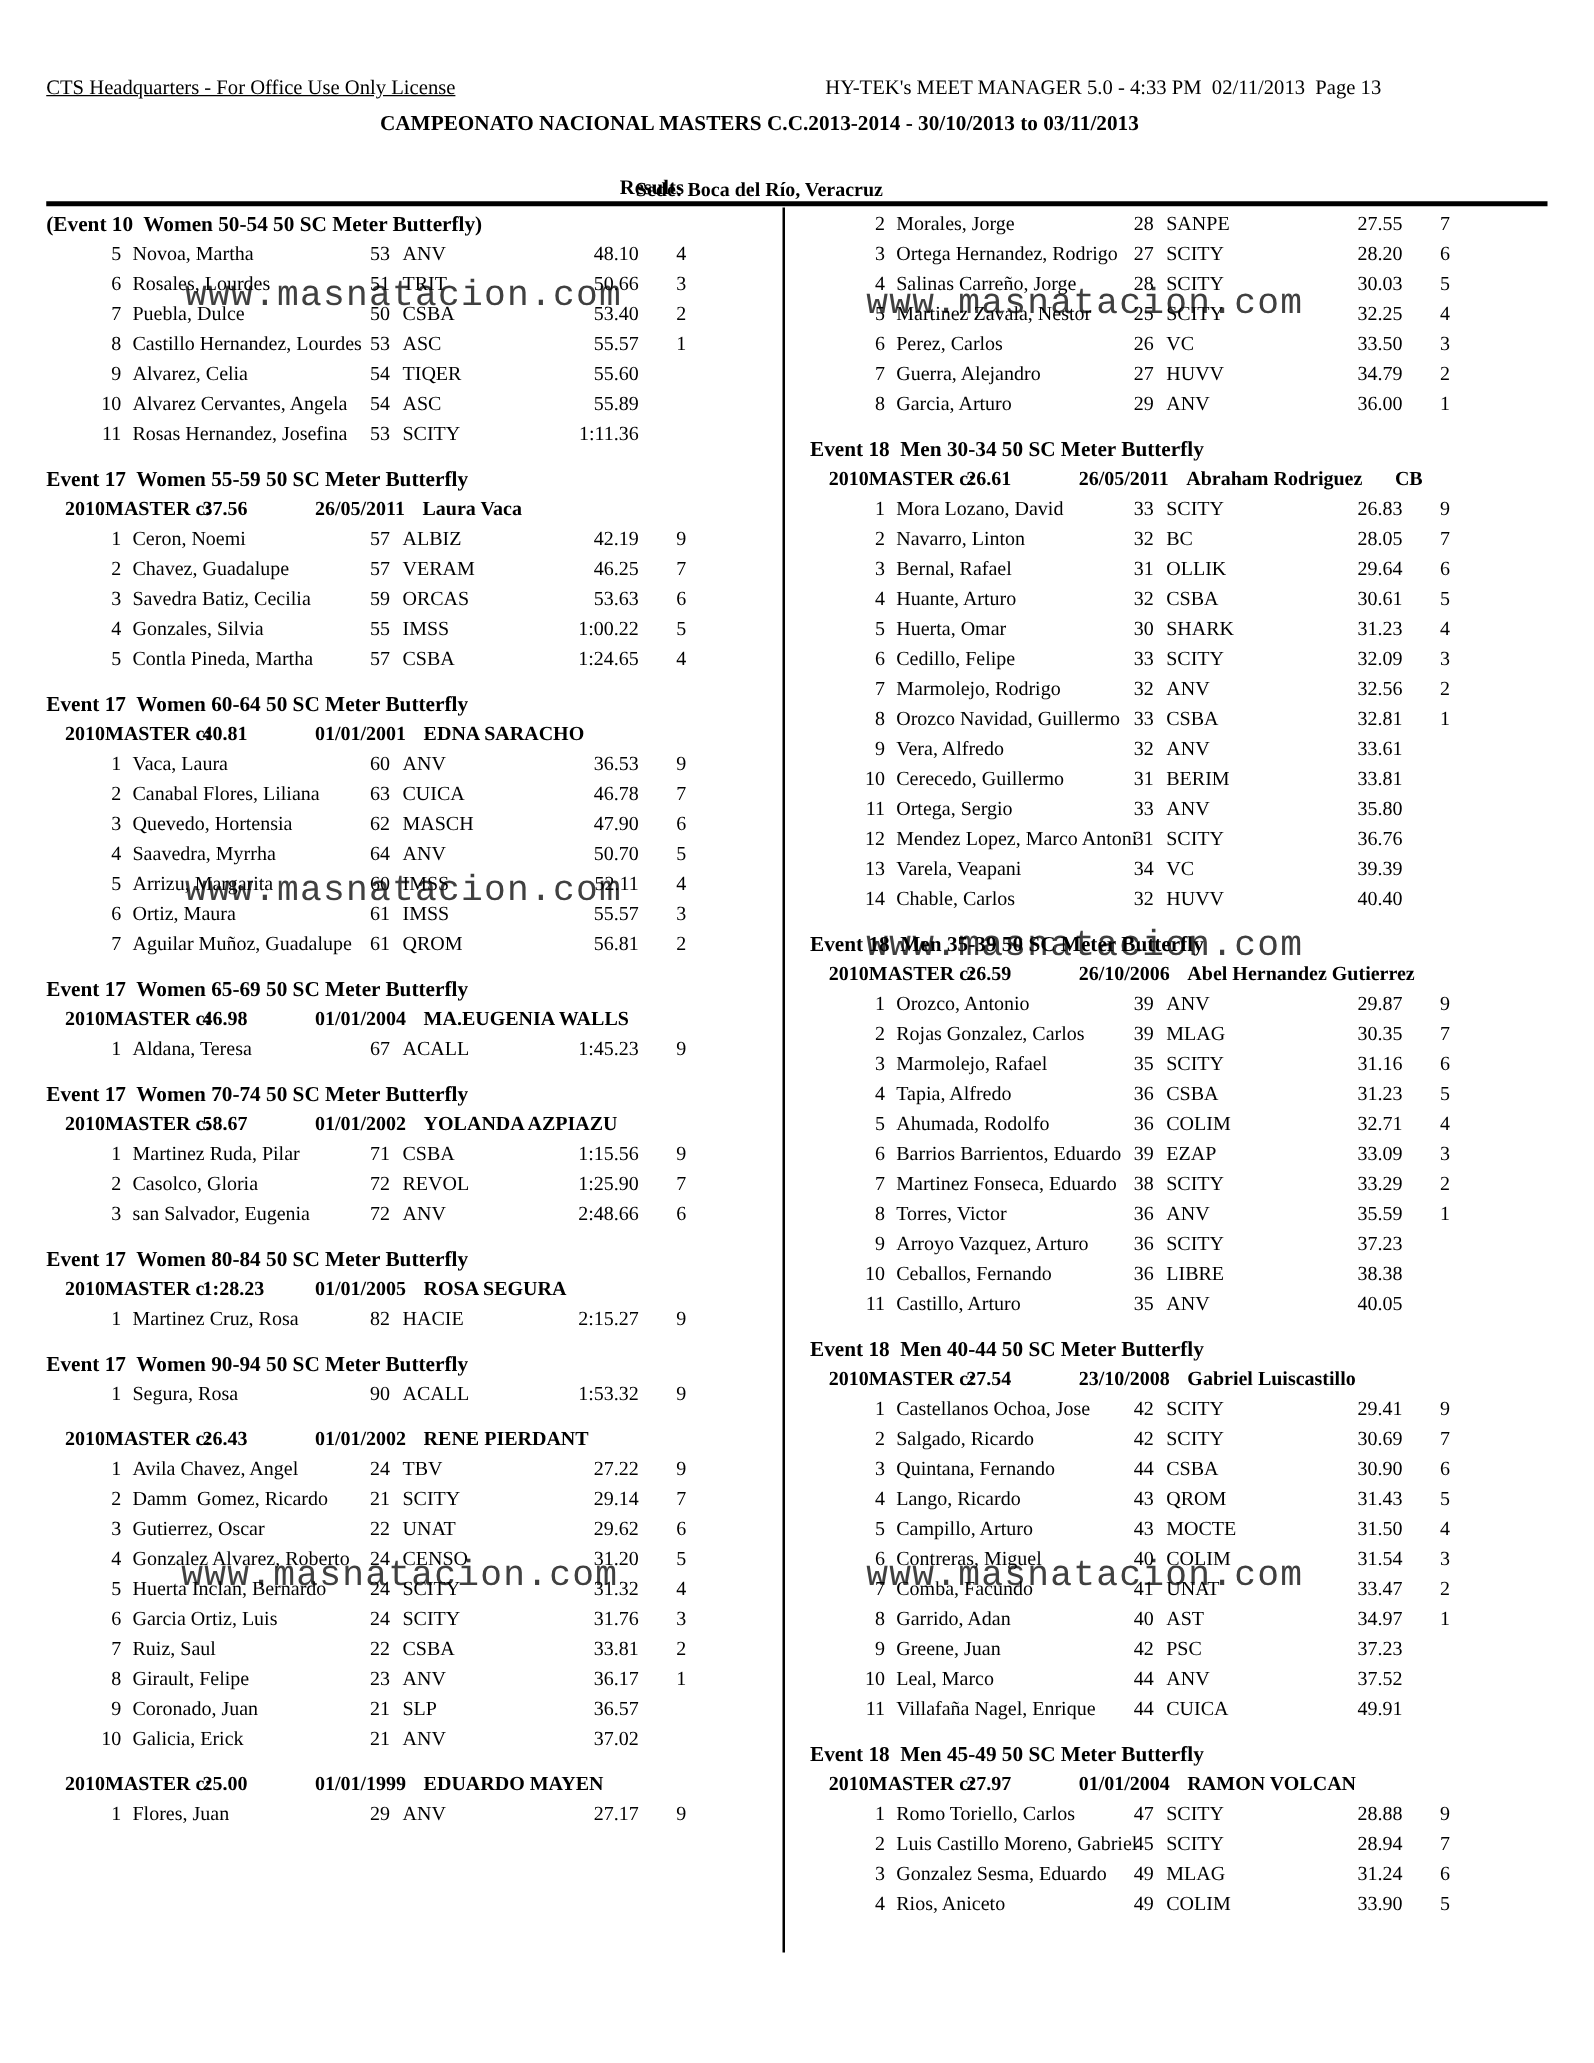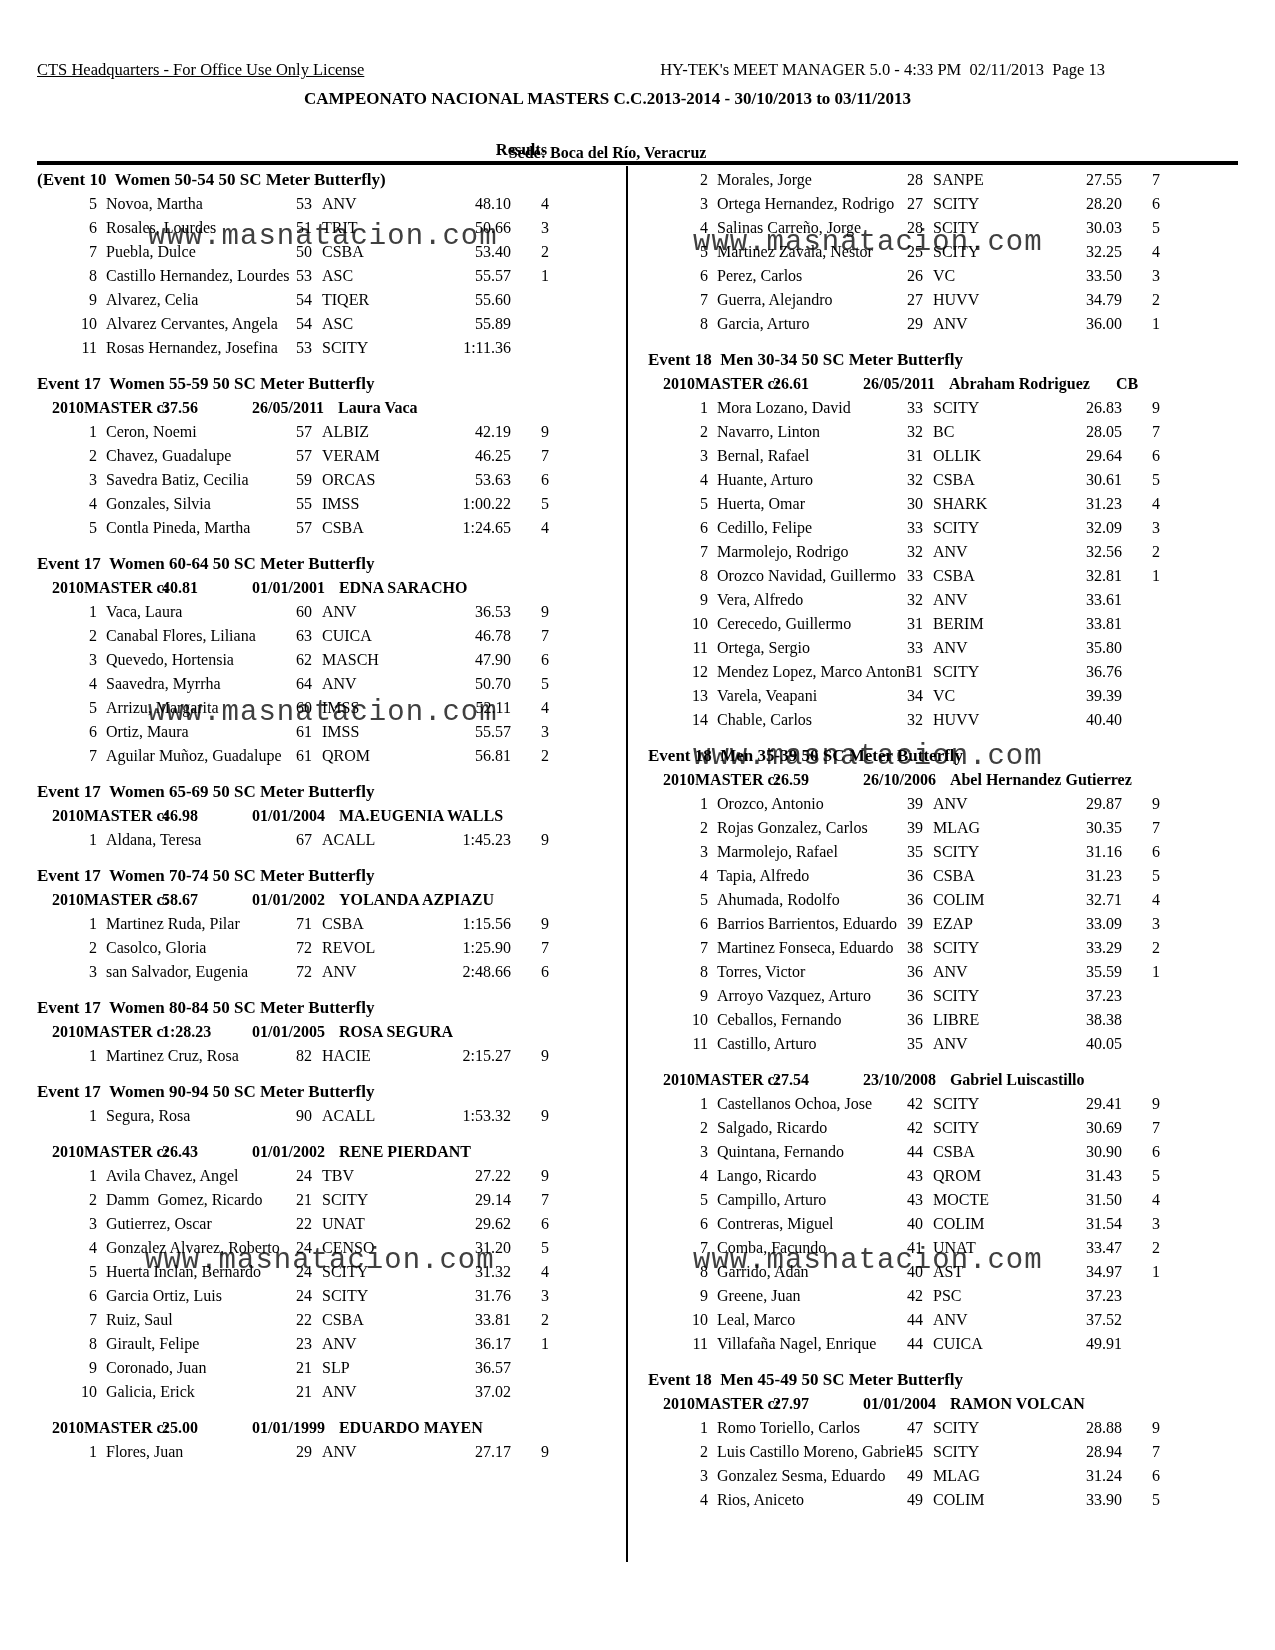--- a/index.html
+++ b/index.html
@@ -689,20 +689,21 @@
       <div class="result-row row">
         <span class="place">11</span>
         <span class="name">Castillo, Arturo</span>
         <span class="age">35</span>
         <span class="team">ANV</span>
         <span class="time">40.05</span>
         <span class="points"></span>
       </div>
     </div>
     <div class="section">
+      <div class="event-heading row">Event 18  Men 40-44 50 SC Meter Butterfly</div>
       <div class="record-row row">
         <span class="record-label">2010MASTER c:</span>
         <span class="record-time">27.54</span>
         <span class="record-date">23/10/2008</span>
         <span class="record-holder">Gabriel Luiscastillo</span>
       </div>
       <div class="result-row row">
         <span class="place">1</span>
         <span class="name">Castellanos Ochoa, Jose</span>
         <span class="age">42</span>

